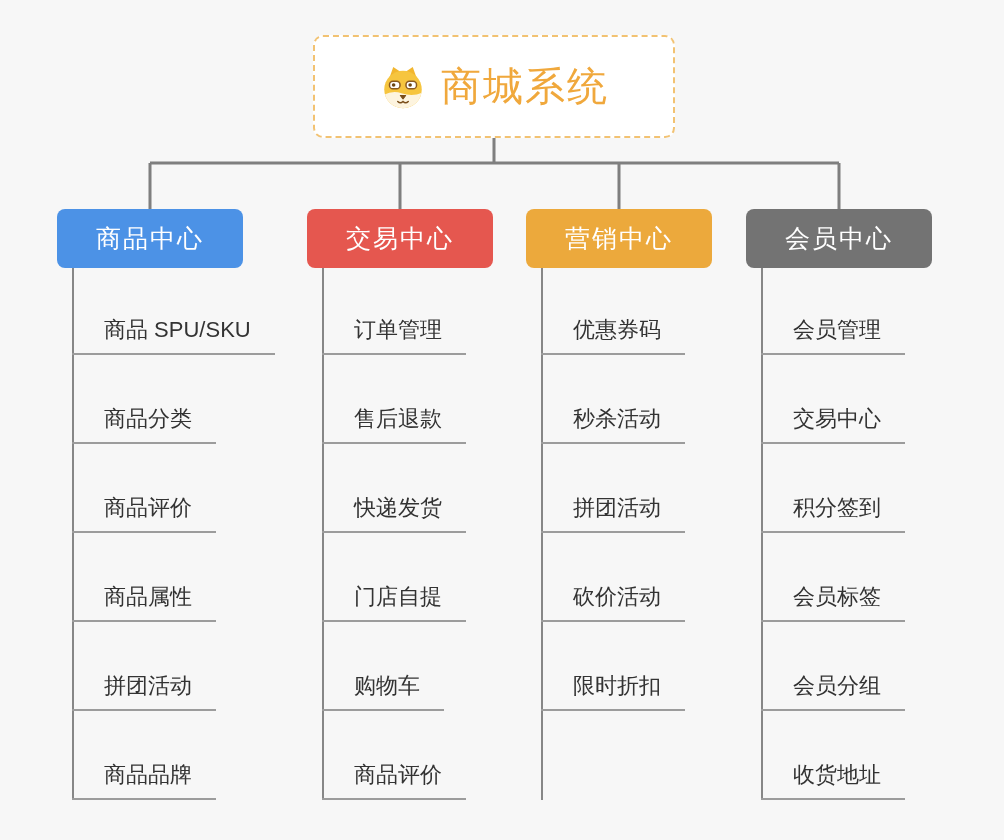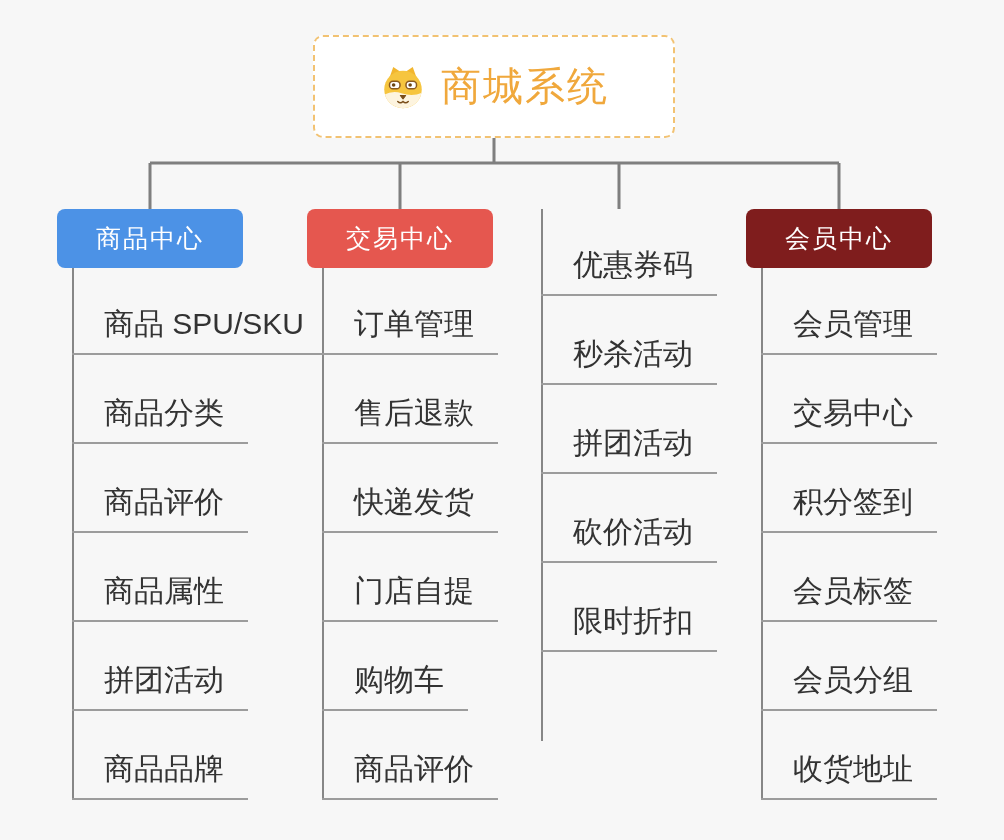--- a/index.html
+++ b/index.html
@@ -31,21 +31,21 @@
   }
 
   .children { position:relative; height:536px; }
   .vline {
     position:absolute; left:15px; top:0; width:2px; height:532px;
     background:#878787;
   }
   .leaf {
     position:absolute; left:15px; height:42px; box-sizing:border-box;
     display:flex; align-items:flex-end; padding:0 24px 8px 32px;
-    border-bottom:2px solid #9c9c9c; font-size:30px; color:#333333;
+    border-bottom:2px solid #9c9c9c; font-size:22px; color:#333333;
     white-space:nowrap; cursor:default;
   }
   .r0{top:45px} .r1{top:134px} .r2{top:223px} .r3{top:312px} .r4{top:401px} .r5{top:490px}
 </style>
 </head>
 <body>
 
 <div class="canvas" style="background: rgb(247, 247, 247);">
 
   <svg class="connectors" xmlns="http://www.w3.org/2000/svg">
@@ -95,32 +95,33 @@
       <div class="leaf r0">订单管理</div>
       <div class="leaf r1">售后退款</div>
       <div class="leaf r2">快递发货</div>
       <div class="leaf r3">门店自提</div>
       <div class="leaf r4">购物车</div>
       <div class="leaf r5">商品评价</div>
     </div>
   </div>
 
   <div class="branch c2">
+    <div class="branch-header" style="background: rgb(236, 169, 60);">营销中心</div>
     <div class="children">
       <div class="vline"></div>
       <div class="leaf r0">优惠券码</div>
       <div class="leaf r1">秒杀活动</div>
       <div class="leaf r2">拼团活动</div>
       <div class="leaf r3">砍价活动</div>
       <div class="leaf r4">限时折扣</div>
     </div>
   </div>
 
   <div class="branch c3">
-    <div class="branch-header" style="background: #7f1d1d;">会员中心</div>
+    <div class="branch-header" style="background: #737373;">会员中心</div>
     <div class="children">
       <div class="vline"></div>
       <div class="leaf r0">会员管理</div>
       <div class="leaf r1">交易中心</div>
       <div class="leaf r2">积分签到</div>
       <div class="leaf r3">会员标签</div>
       <div class="leaf r4">会员分组</div>
       <div class="leaf r5">收货地址</div>
     </div>
   </div>

